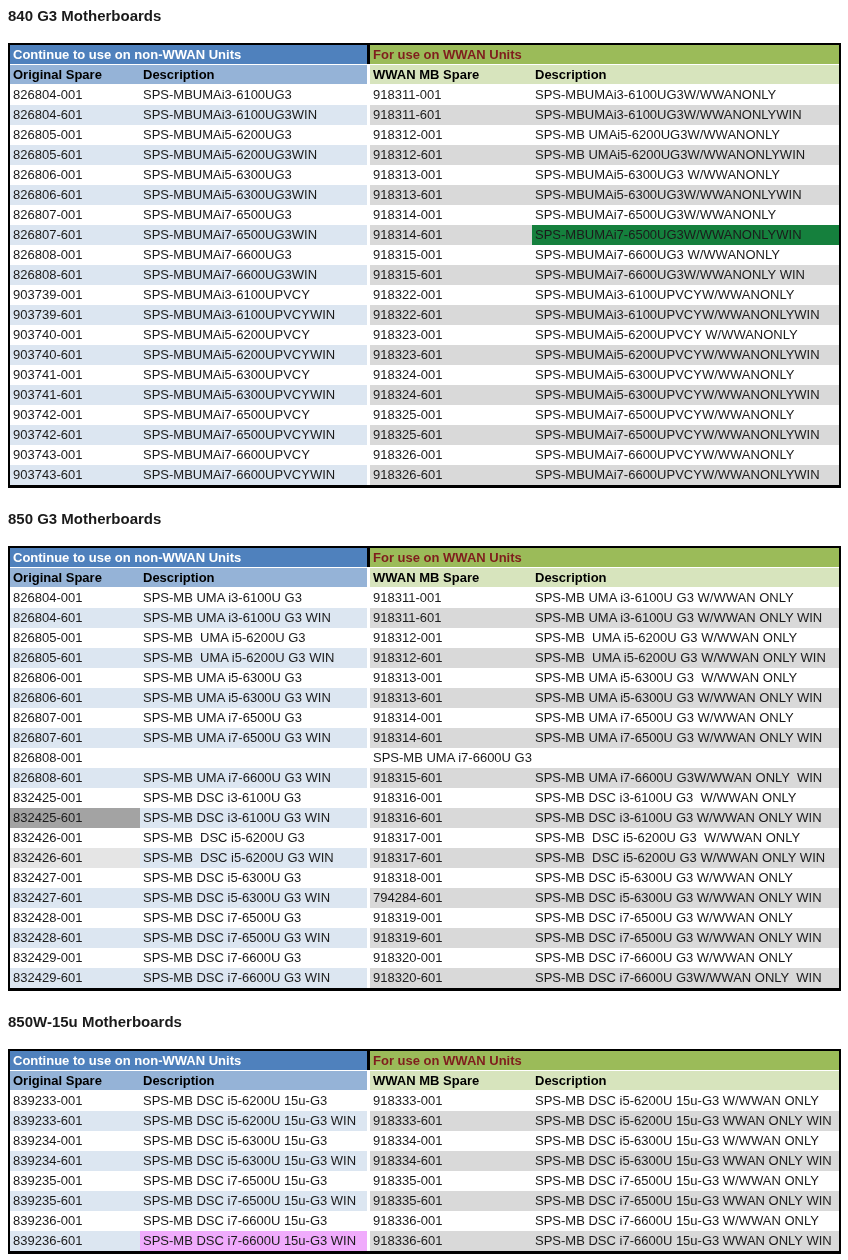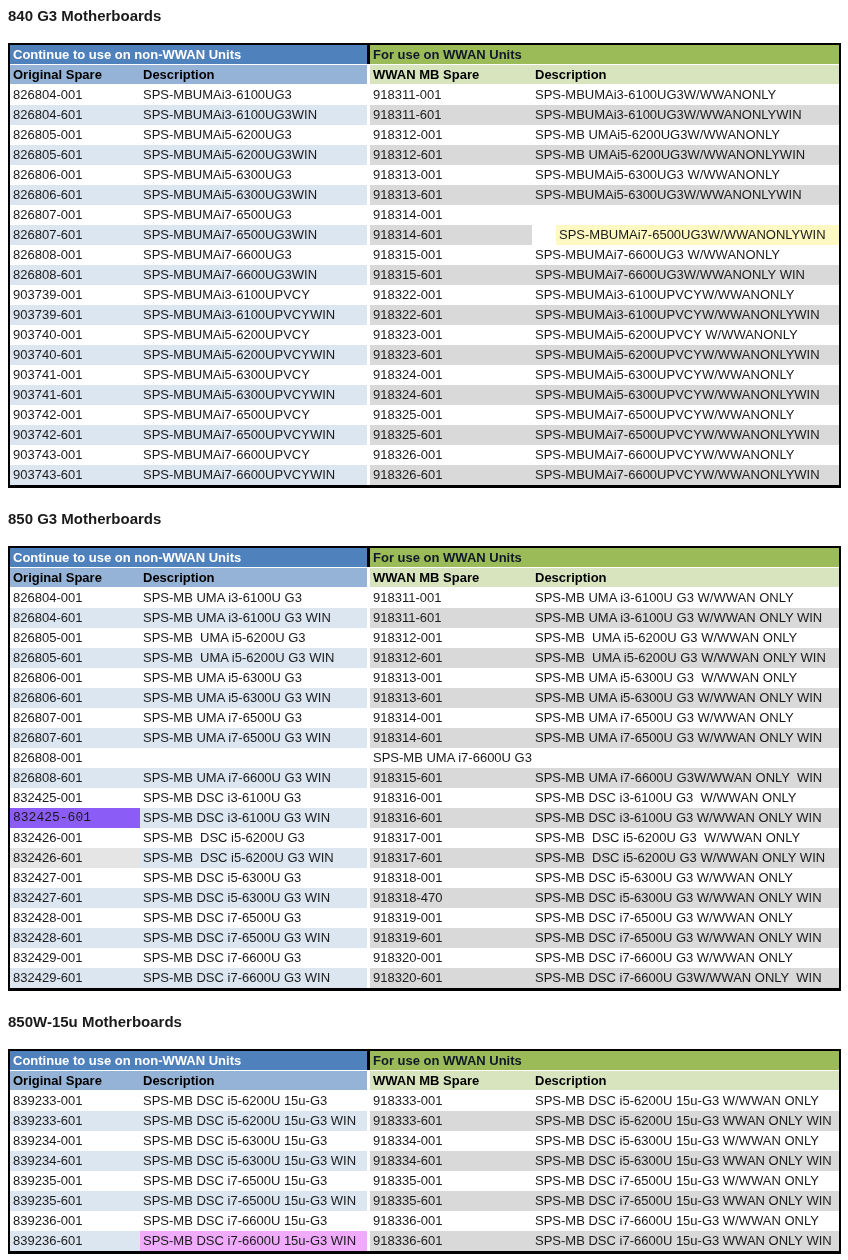--- a/index.html
+++ b/index.html
@@ -20,21 +20,21 @@
     background:#ffffff;
   }
   .row {
     display:grid;
     grid-template-columns:130px 227px 3px 162px 1fr;
     height:20px; line-height:20px; font-size:13px; color:#1a1a1a;
   }
   .row.hdr { height:19px; line-height:19px; border-bottom:1px solid #ffffff; }
   .cell { white-space:pre; overflow:hidden; padding-left:3px; }
   .banner-left  { grid-column:1/3; font-weight:bold; color:#ffffff; }
-  .banner-right { grid-column:4/6; font-weight:bold; color:#0f172a; }
+  .banner-right { grid-column:4/6; font-weight:bold; color:#7f1d1d; }
   .colhead { font-weight:bold; color:#000000; }
 </style>
 </head>
 <body>
 
 <main class="doc">
     <section class="section">
       <div class="section-title">840 G3 Motherboards</div>
       <div class="tbl" style="border-color: rgb(0, 0, 0);">
         <div class="row hdr">
@@ -89,27 +89,28 @@
           <div class="cell" style="background: rgb(220, 230, 241);">SPS-MBUMAi5-6300UG3WIN</div>
           <div class="cell" style="background: rgb(255, 255, 255); padding: 0px;"></div>
           <div class="cell" style="background: rgb(217, 217, 217);">918313-601</div>
           <div class="cell" style="background: rgb(217, 217, 217);">SPS-MBUMAi5-6300UG3W/WWANONLYWIN</div>
         </div>
         <div class="row">
           <div class="cell">826807-001</div>
           <div class="cell">SPS-MBUMAi7-6500UG3</div>
           <div class="cell" style="background: rgb(255, 255, 255); padding: 0px;"></div>
           <div class="cell">918314-001</div>
+          <div class="cell">SPS-MBUMAi7-6500UG3W/WWANONLY</div>
         </div>
         <div class="row">
           <div class="cell" style="background: rgb(220, 230, 241);">826807-601</div>
           <div class="cell" style="background: rgb(220, 230, 241);">SPS-MBUMAi7-6500UG3WIN</div>
           <div class="cell" style="background: rgb(255, 255, 255); padding: 0px;"></div>
           <div class="cell" style="background: rgb(217, 217, 217);">918314-601</div>
-          <div class="cell" style="background: #fef9c3; margin-left: 24px;">SPS-MBUMAi7-6500UG3W/WWANONLYWIN</div>
+          <div class="cell" style="background: #15803d;">SPS-MBUMAi7-6500UG3W/WWANONLYWIN</div>
         </div>
         <div class="row">
           <div class="cell">826808-001</div>
           <div class="cell">SPS-MBUMAi7-6600UG3</div>
           <div class="cell" style="background: rgb(255, 255, 255); padding: 0px;"></div>
           <div class="cell">918315-001</div>
           <div class="cell">SPS-MBUMAi7-6600UG3 W/WWANONLY</div>
         </div>
         <div class="row">
           <div class="cell" style="background: rgb(220, 230, 241);">826808-601</div>
@@ -275,21 +276,21 @@
           <div class="cell" style="background: rgb(217, 217, 217);">SPS-MB UMA i7-6600U G3W/WWAN ONLY  WIN</div>
         </div>
         <div class="row">
           <div class="cell">832425-001</div>
           <div class="cell">SPS-MB DSC i3-6100U G3</div>
           <div class="cell" style="background: rgb(255, 255, 255); padding: 0px;"></div>
           <div class="cell">918316-001</div>
           <div class="cell">SPS-MB DSC i3-6100U G3  W/WWAN ONLY</div>
         </div>
         <div class="row">
-          <div class="cell" style="background: #8b5cf6; font-family: Liberation Mono, monospace;">832425-601</div>
+          <div class="cell" style="background: #a3a3a3;">832425-601</div>
           <div class="cell" style="background: rgb(220, 230, 241);">SPS-MB DSC i3-6100U G3 WIN</div>
           <div class="cell" style="background: rgb(255, 255, 255); padding: 0px;"></div>
           <div class="cell" style="background: rgb(217, 217, 217);">918316-601</div>
           <div class="cell" style="background: rgb(217, 217, 217);">SPS-MB DSC i3-6100U G3 W/WWAN ONLY WIN</div>
         </div>
         <div class="row">
           <div class="cell">832426-001</div>
           <div class="cell">SPS-MB  DSC i5-6200U G3</div>
           <div class="cell" style="background: rgb(255, 255, 255); padding: 0px;"></div>
           <div class="cell">918317-001</div>
@@ -306,21 +307,21 @@
           <div class="cell">832427-001</div>
           <div class="cell">SPS-MB DSC i5-6300U G3</div>
           <div class="cell" style="background: rgb(255, 255, 255); padding: 0px;"></div>
           <div class="cell">918318-001</div>
           <div class="cell">SPS-MB DSC i5-6300U G3 W/WWAN ONLY</div>
         </div>
         <div class="row">
           <div class="cell" style="background: rgb(220, 230, 241);">832427-601</div>
           <div class="cell" style="background: rgb(220, 230, 241);">SPS-MB DSC i5-6300U G3 WIN</div>
           <div class="cell" style="background: rgb(255, 255, 255); padding: 0px;"></div>
-          <div class="cell" style="background: rgb(217, 217, 217);">918318-470</div>
+          <div class="cell" style="background: rgb(217, 217, 217);">794284-601</div>
           <div class="cell" style="background: rgb(217, 217, 217);">SPS-MB DSC i5-6300U G3 W/WWAN ONLY WIN</div>
         </div>
         <div class="row">
           <div class="cell">832428-001</div>
           <div class="cell">SPS-MB DSC i7-6500U G3</div>
           <div class="cell" style="background: rgb(255, 255, 255); padding: 0px;"></div>
           <div class="cell">918319-001</div>
           <div class="cell">SPS-MB DSC i7-6500U G3 W/WWAN ONLY</div>
         </div>
         <div class="row">

